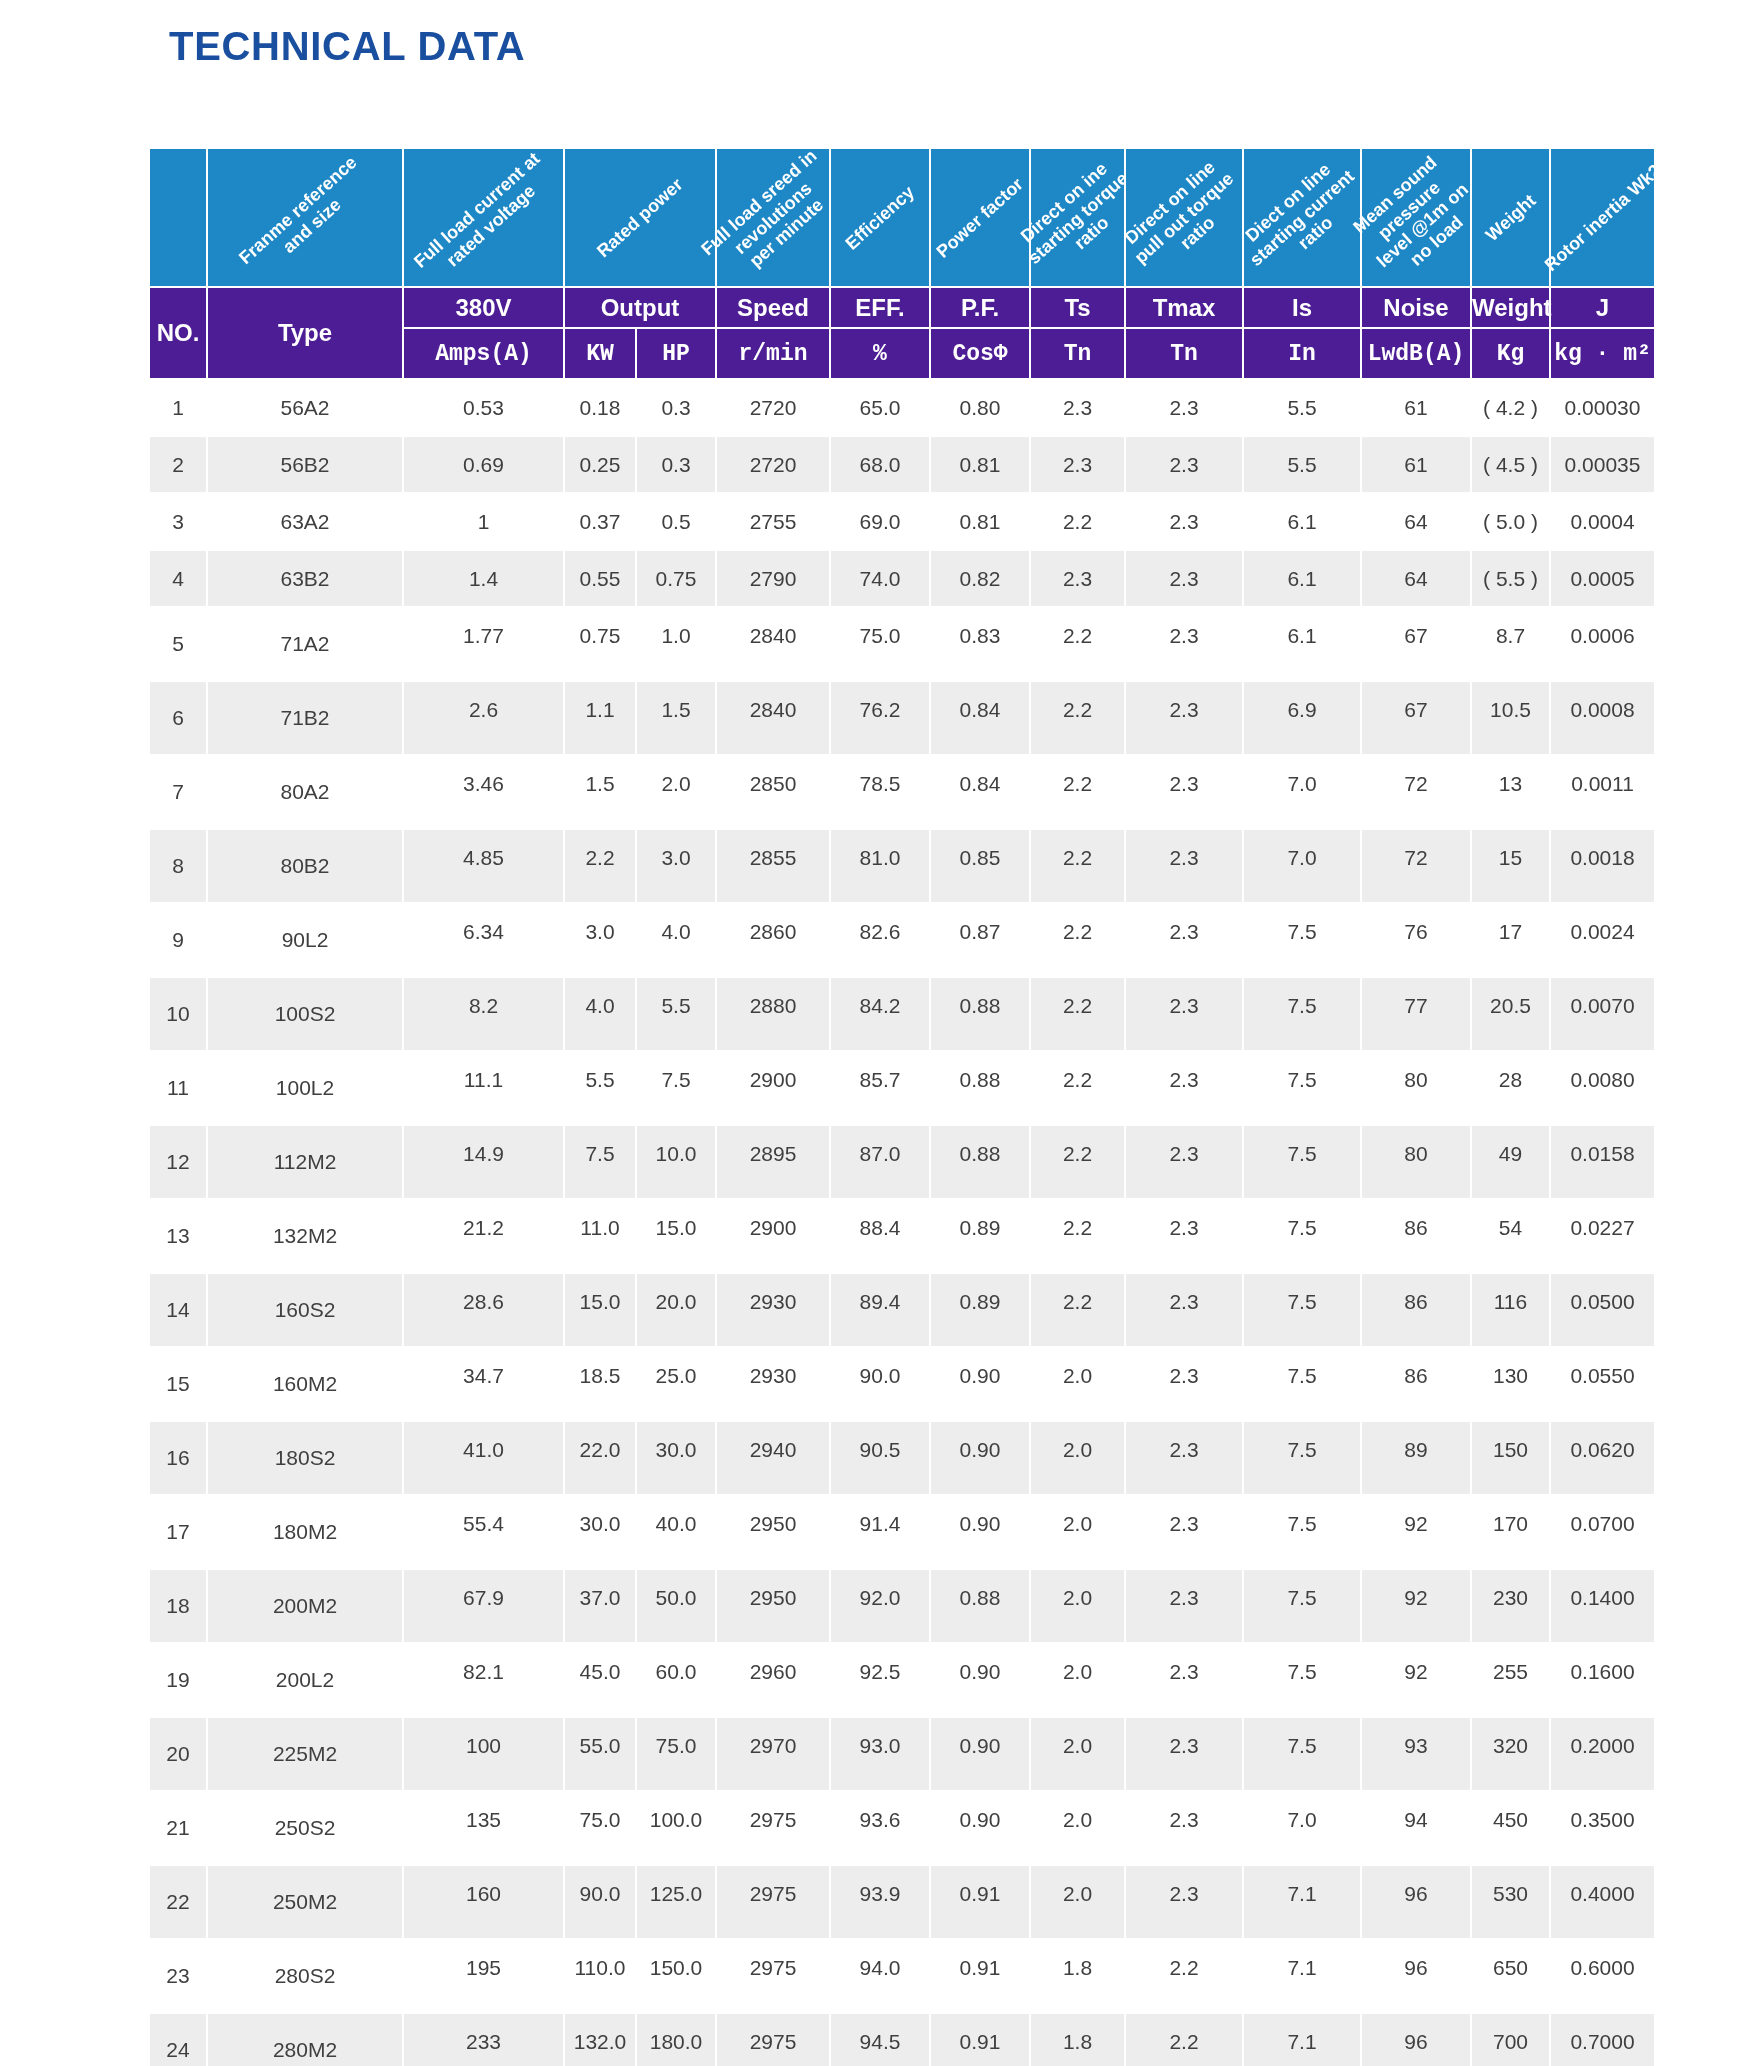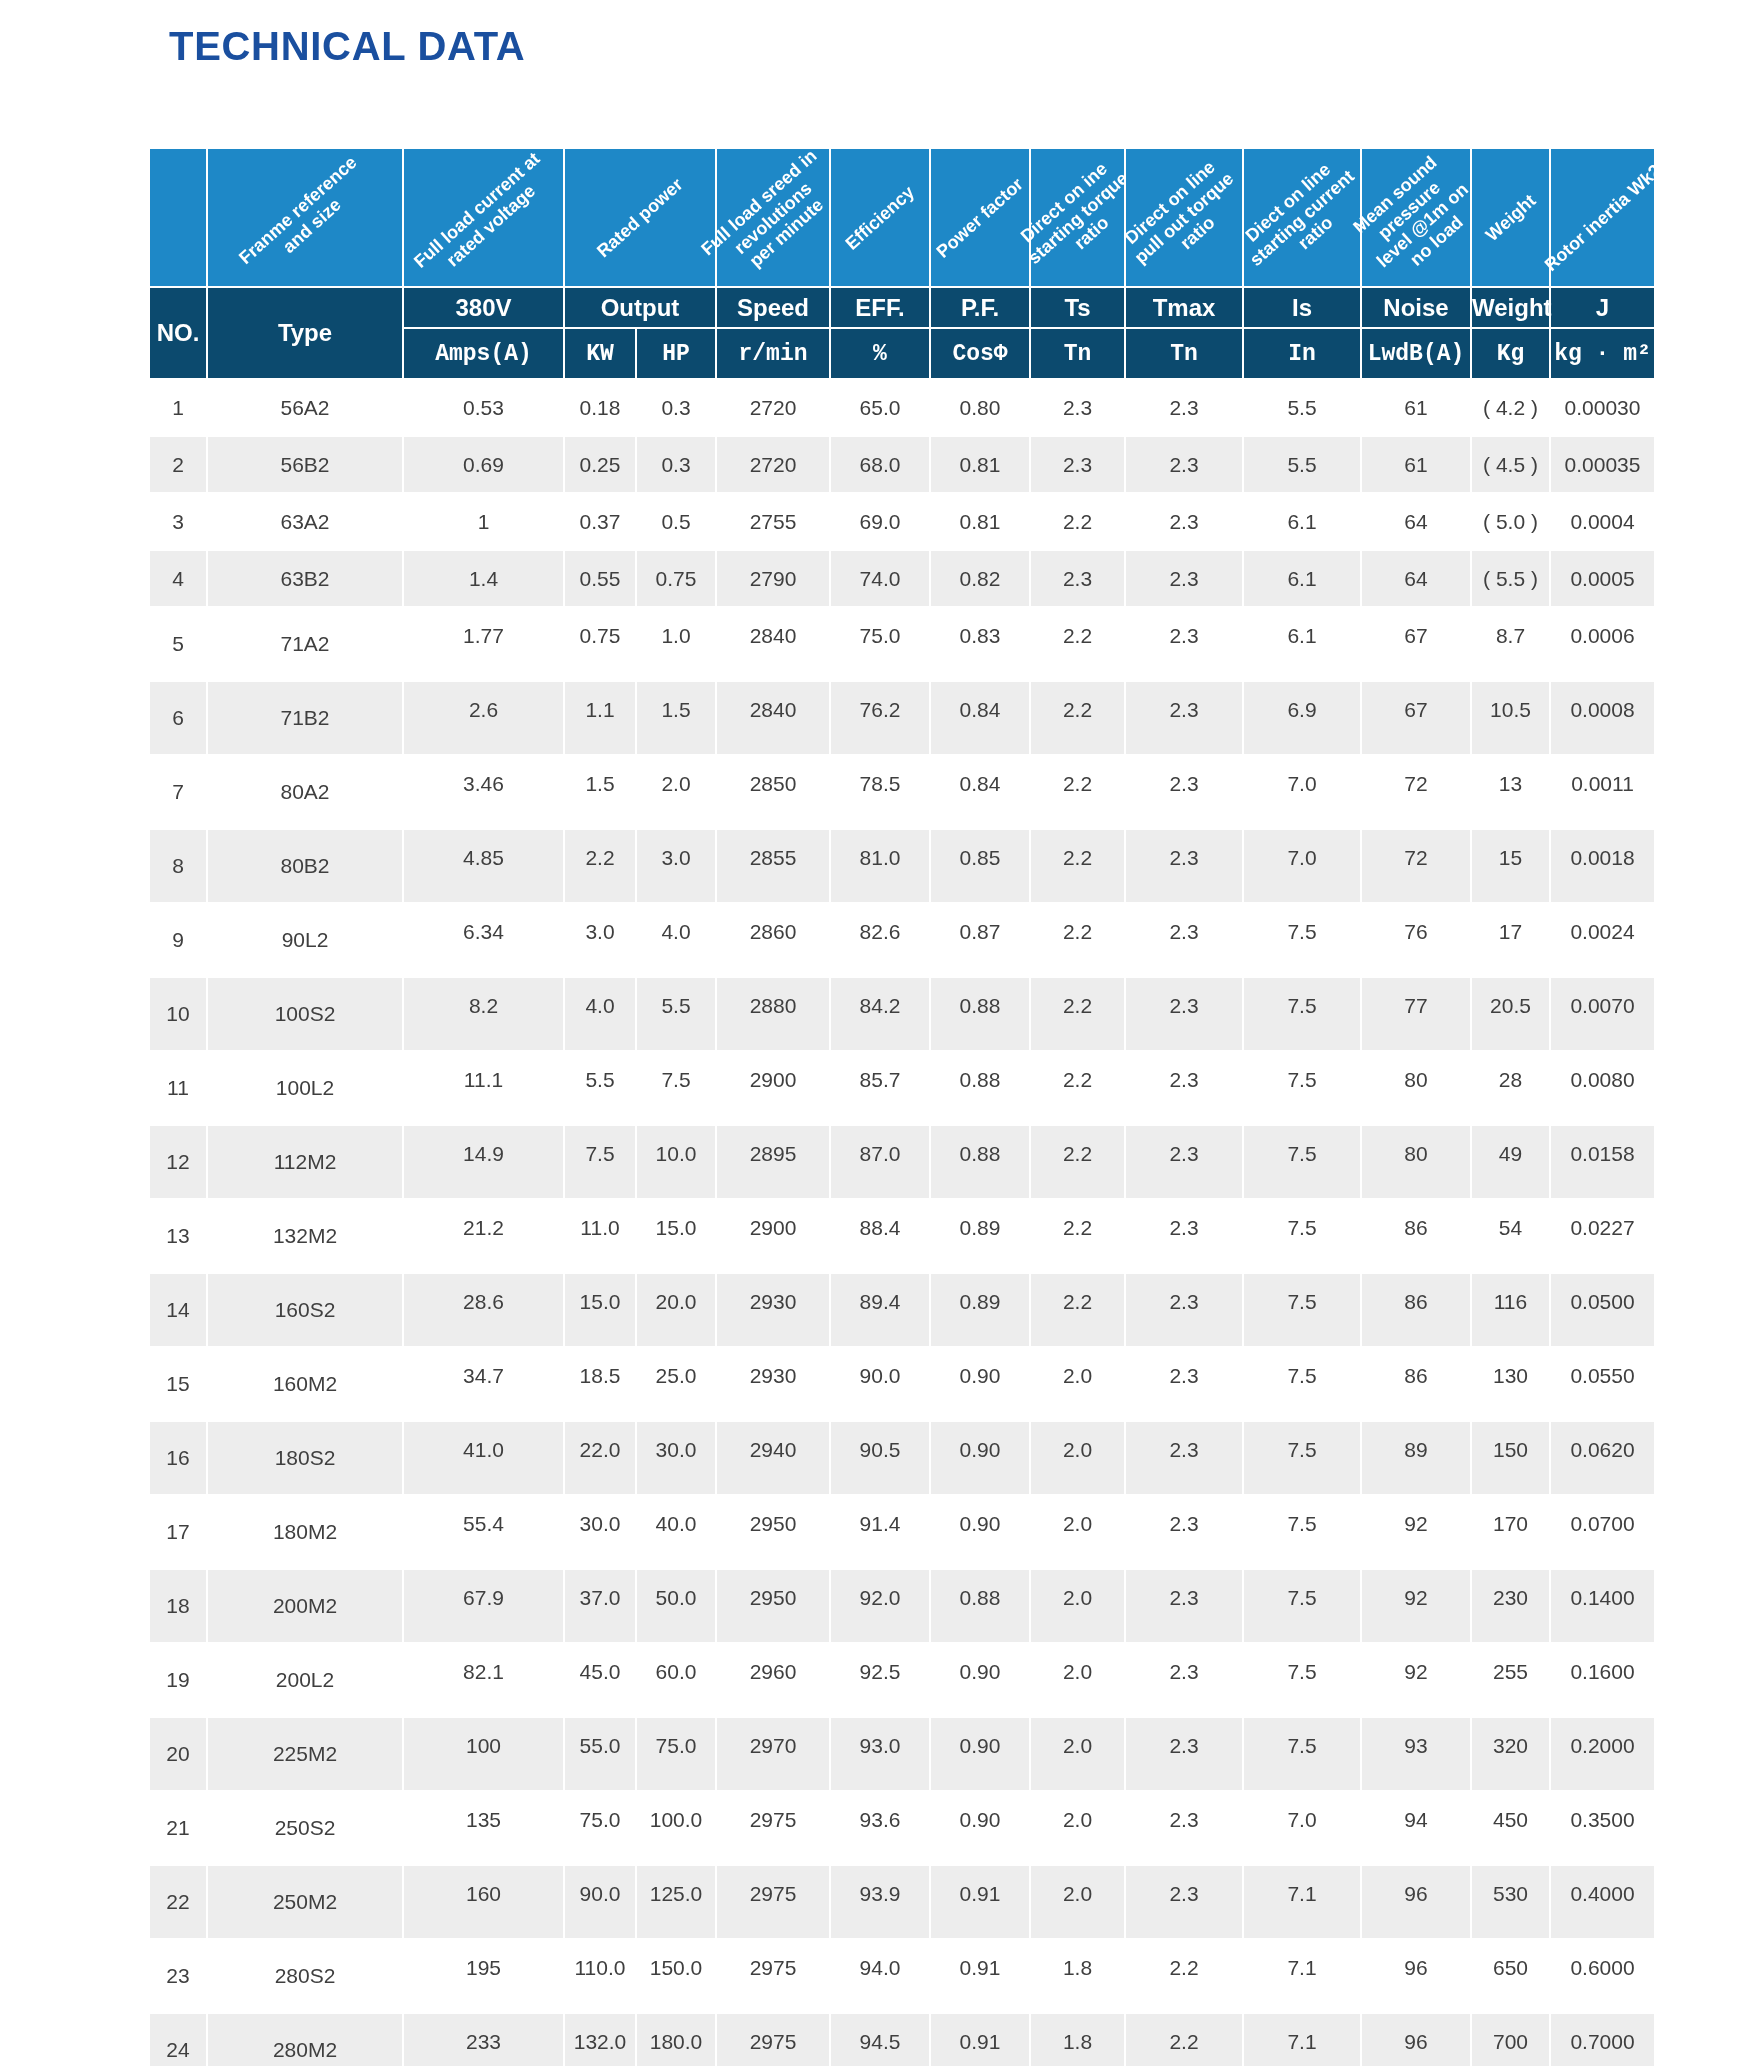--- a/index.html
+++ b/index.html
@@ -52,21 +52,21 @@
     text-align:center;
     color:#ffffff;
     font-weight:bold;
     font-size:18px;
     line-height:1.15;
     width:max-content;
   }
 
   
   .sub1 th, .sub2 th{
-    background:#0c4a6e;
+    background:#4c1d95;
     color:#ffffff;
     font-weight:bold;
   }
   .sub1 th{height:39px;font-size:24px;}
   .sub2 th{height:49px;font-size:23px;font-family:Liberation Mono, monospace;}
   th.span2{height:90px;font-size:24px;}
 
   
   tbody td{
     height:55px;

